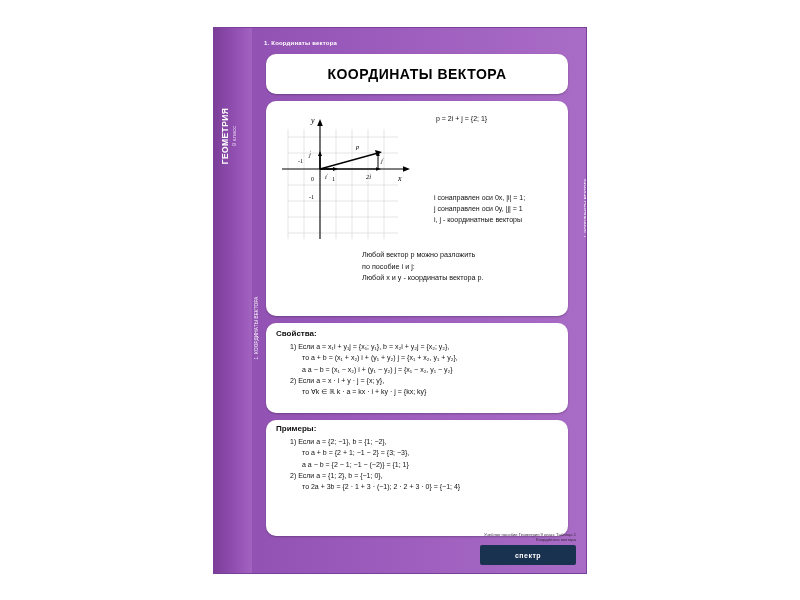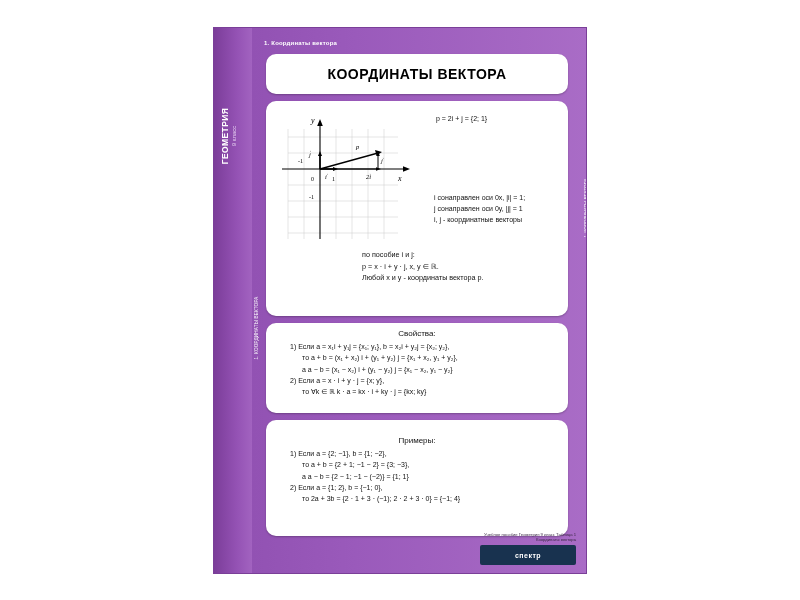--- a/index.html
+++ b/index.html
@@ -156,29 +156,28 @@
   }
 
   .props-card {
     height: 90px;
     margin-bottom: 7px;
     padding: 6px 10px;
     box-sizing: border-box;
   }
   .ex-card {
     height: 116px;
-    padding: 16px 10px;
+    padding: 4px 10px;
     box-sizing: border-box;
   }
   .sec-title {
     font-size: 8px;
-    font-weight: normal;
+    font-weight: bold;
     color: #111;
     margin: 0 0 3px 0;
-    text-align: center;
   }
   .lines { font-size: 7px; color:#111; line-height: 1.62; }
   .lines .ind { padding-left: 14px; }
   .lines .ind2 { padding-left: 26px; }
 
   .logo {
     position: absolute;
     right: 10px;
     bottom: 8px;
     width: 96px;
@@ -287,22 +286,22 @@
 
       <div style="position:absolute; left:170px; top:14px; font-size:7px; color:#111;">p = 2i + j = {2; 1}</div>
 
       <div class="facts">
         <div class="r">i сонаправлен оси 0x,  |i| = 1;</div>
         <div class="r">j сонаправлен оси 0y,  |j| = 1</div>
         <div class="r">i, j - координатные векторы</div>
       </div>
 
       <div class="desc">
+        <div>Любой вектор p можно разложить</div>
         <div>по пособие i и j:</div>
-        <div>p = x · i + y · j, x, y ∈ ℝ.</div>
         <div>Любой x и y - координаты вектора p.</div>
       </div>
     </div>
 
     <div class="card props-card">
       <div class="sec-title">Свойства:</div>
       <div class="lines">
         <div class="ind">1)  Если a = x₁i + y₁j = {x₁; y₁}, b = x₂i + y₂j = {x₂; y₂},</div>
         <div class="ind2">то a + b = (x₁ + x₂) i + (y₁ + y₂) j = {x₁ + x₂,  y₁ + y₂},</div>
         <div class="ind2">а a − b = (x₁ − x₂) i + (y₁ − y₂) j = {x₁ − x₂,  y₁ − y₂}</div>

